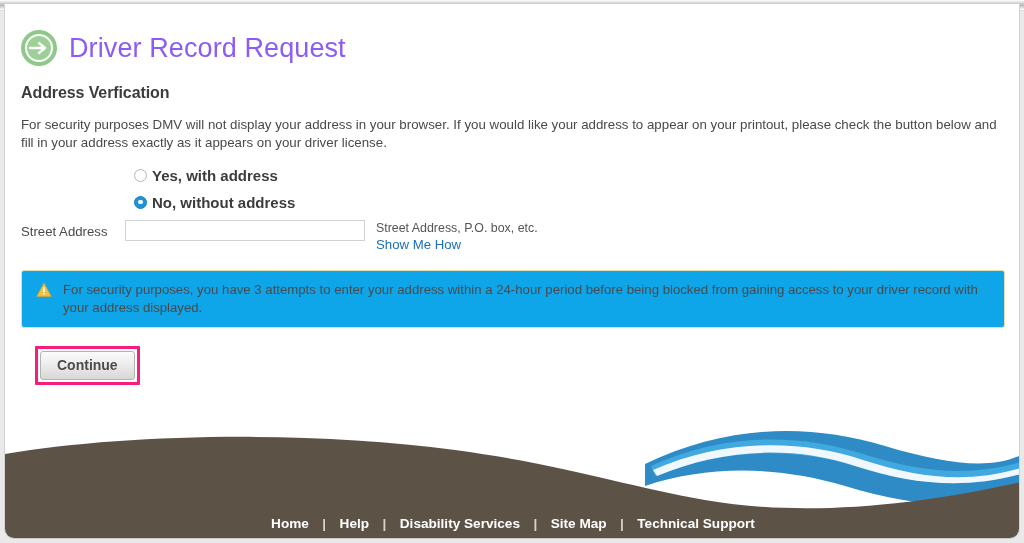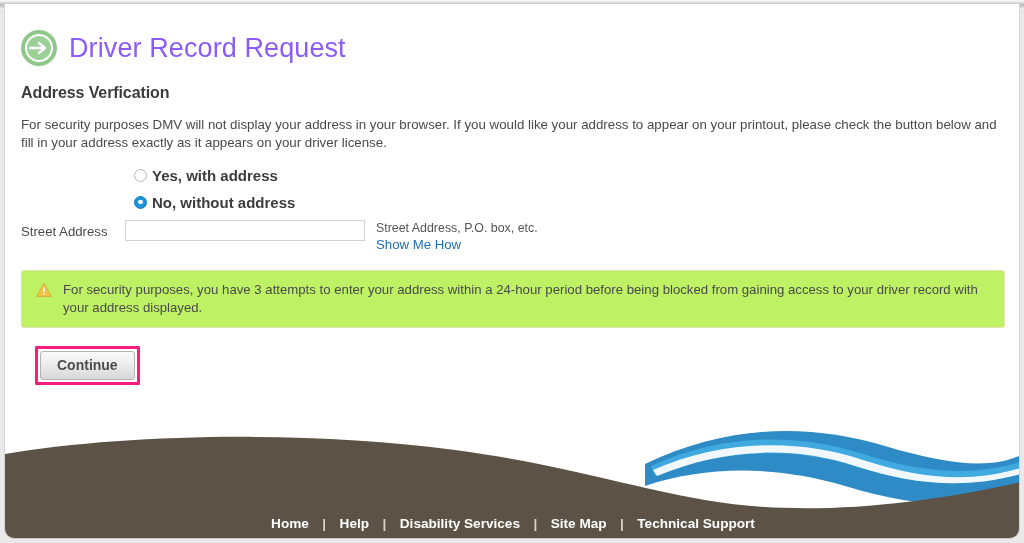--- a/index.html
+++ b/index.html
@@ -185,21 +185,21 @@
     font-size: 13.2px;
     color: #1e6fb8;
     text-decoration: none;
     line-height: 17px;
     cursor: pointer;
   }
 
   
   .notice {
     margin-top: 17px;
-    background: #bef264;
+    background: #0ea5e9;
     border: 1px solid #e3e0b4;
     border-radius: 3px;
     display: flex;
     align-items: flex-start;
     padding: 10px 12px 10px 14px;
     box-sizing: border-box;
     width: 984px;
   }
   .notice-icon {
     flex: 0 0 16px;

